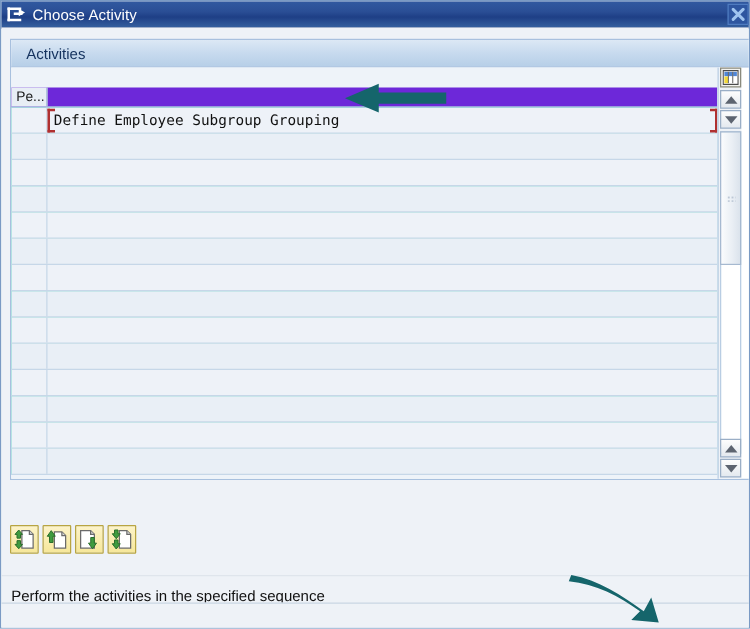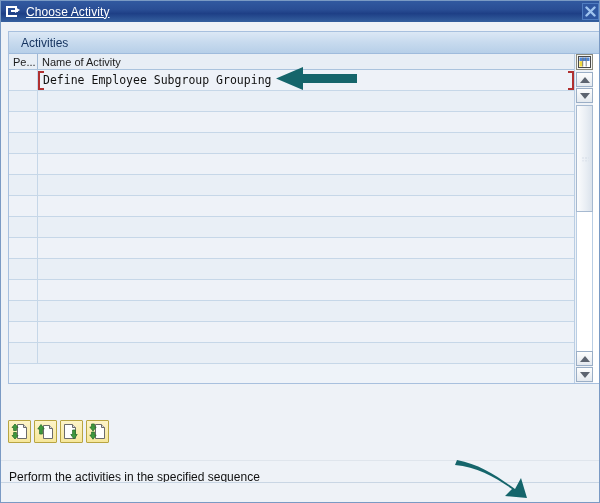--- a/index.html
+++ b/index.html
@@ -44,21 +44,20 @@
   .tb-icon .arrowh {
     position: absolute; left: 9px; top: 2.5px;
     width: 0; height: 0;
     border-top: 3.5px solid transparent;
     border-bottom: 3.5px solid transparent;
     border-left: 5px solid #ffffff;
   }
   .tb-title {
     color: #ffffff; font-size: 12px; letter-spacing: .1px;
     white-space: nowrap;
-    text-decoration: underline;
   }
   .tb-close {
     position: absolute; right: 2px; top: 2px;
     width: 17px; height: 17px;
     display: flex; align-items: center; justify-content: center;
     background: #2e56a0;
     border: 1px solid #4f7cc0;
     box-sizing: border-box;
   }
   .tb-close svg { display: block; }
@@ -98,20 +97,21 @@
   }
   .tablecore { position: relative; flex: 1 1 auto; overflow: hidden; }
 
   .thead {
     position: relative;
     height: 16px;
     background: #6d28d9;
     border-bottom: 1px solid #aac3dd;
     display: flex;
     box-sizing: border-box;
+    margin-top: 16px;
   }
   .th {
     font-size: 11px; color: #1b1b1b;
     padding-left: 4px;
     display: flex; align-items: center;
     box-sizing: border-box;
     background: #e8eef5;
     white-space: nowrap;
   }
   .th.col-pe { width: 29px; border-right: 1px solid #9fb8d4; }
@@ -273,21 +273,20 @@
       <div class="gb-header">
         <span class="gb-title">Activities</span>
       </div>
 
       <div class="tablewrap">
 
         <div class="tablecore">
 
           <div class="thead">
             <div class="th col-pe">Pe...</div>
-            <div class="th col-name">Name of Activity</div>
           </div>
 
           <div class="tbody" id="tbody">
               <div class="trow">
                 <div class="cell-pe"></div>
                 <div class="cell-name">Define Employee Subgroup Grouping</div>
                 <span class="selbr left"></span>
                 <span class="selbr right"></span>
               </div>
               <div class="trow">

